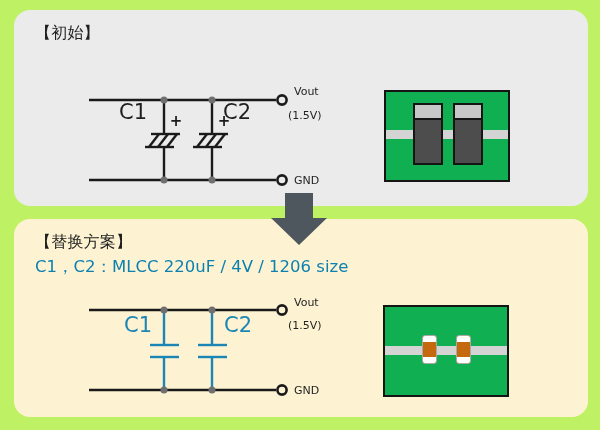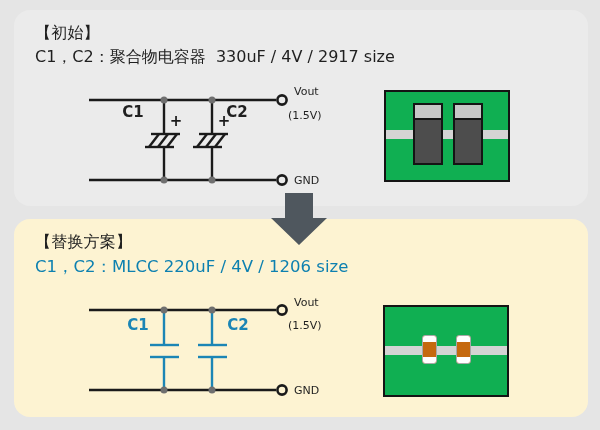--- a/index.html
+++ b/index.html
@@ -2,21 +2,21 @@
 <html><head>
 <meta charset="utf-8">
 <style>
   html, body { margin: 0; padding: 0; background: #ffffff; }
   .stage {
     position: relative;
     width: 600px;
     height: 430px;
     overflow: hidden;
     font-family: "DejaVu Sans", "Liberation Sans", sans-serif;
-    background: #e5e5e5;
+    background: #bef264;
   }
   .panel {
     position: absolute;
     left: 14px;
     width: 574px;
     border-radius: 16px;
   }
   .panel-initial {
     top: 10px;
     height: 196px;
@@ -117,40 +117,39 @@
   
   .lbl {
     position: absolute;
     color: #1f1f1f;
     font-size: 11px;
     white-space: nowrap;
     transform: translateY(-50%);
   }
   .lbl.centered { transform: translate(-50%, -50%); }
   .cap-label {
-    font-weight: bold;
-    font-size: 15px;
+    font-weight: normal;
+    font-size: 21px;
   }
   .teal { color: #1b85b5; }
   .plus-sign {
     position: absolute;
     transform: translate(-50%, -50%);
     font-size: 15px;
     font-weight: bold;
     color: #1a1a1a;
   }
 </style>
 </head>
 <body>
 
 <div class="stage">
 
   <section class="panel panel-initial">
     <div class="panel-title">【初始】</div>
-    <div class="panel-spec">C1，C2：聚合物电容器  330uF / 4V / 2917 size</div>
   </section>
 
   <section class="panel panel-replacement">
     <div class="panel-title">【替换方案】</div>
     <div class="panel-spec spec-accent">C1，C2：MLCC 220uF / 4V / 1206 size</div>
   </section>
 
   <div class="pcb pcb-initial">
     <div class="pcb-trace"></div>
     <div class="polymer-chip chip-a">

